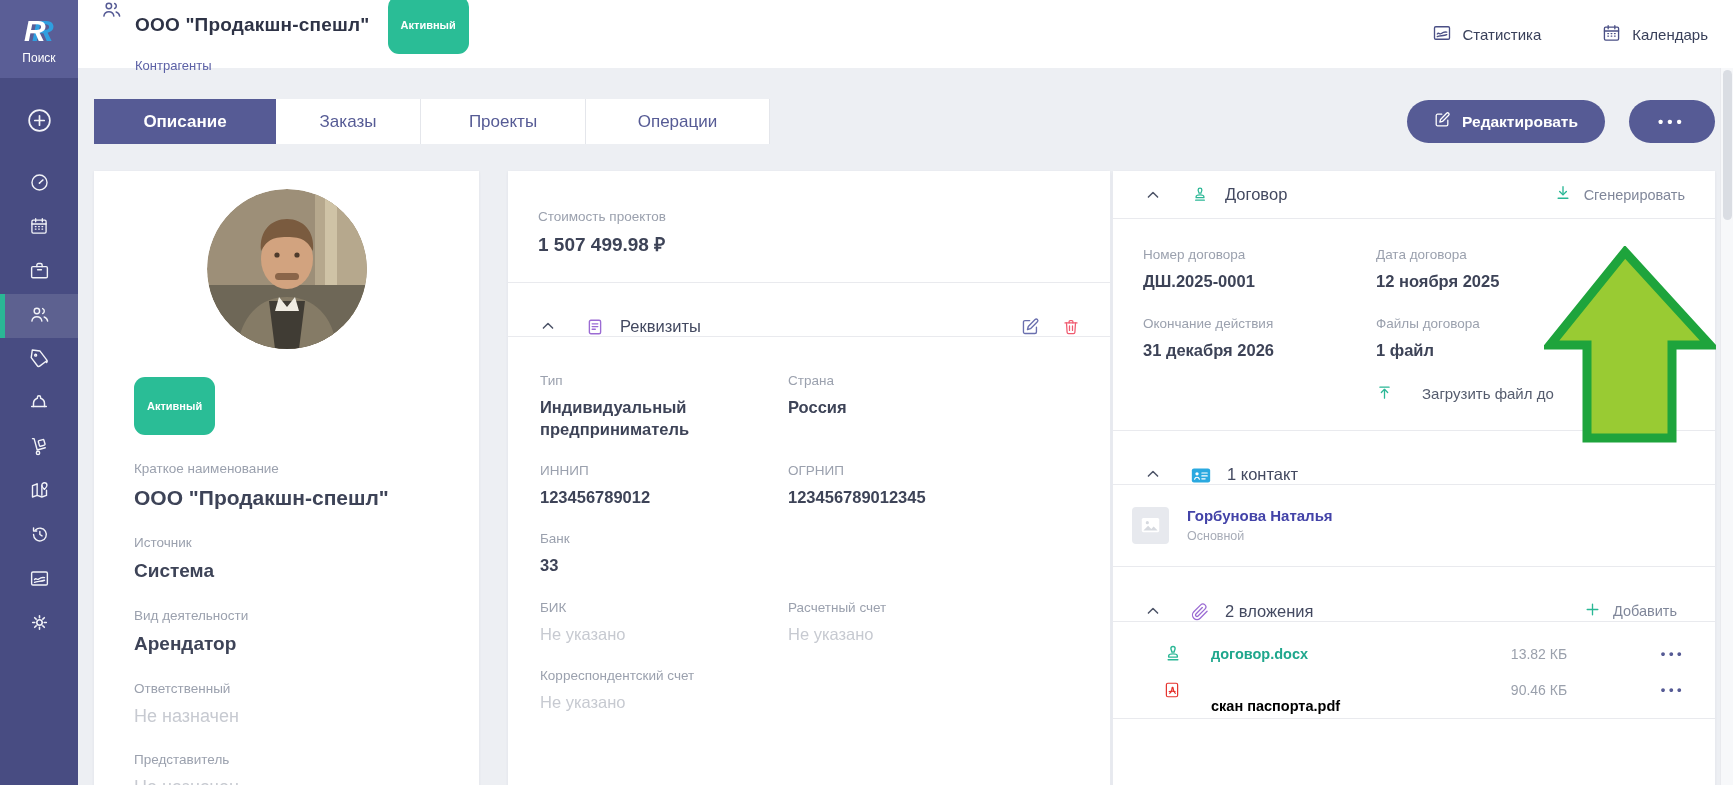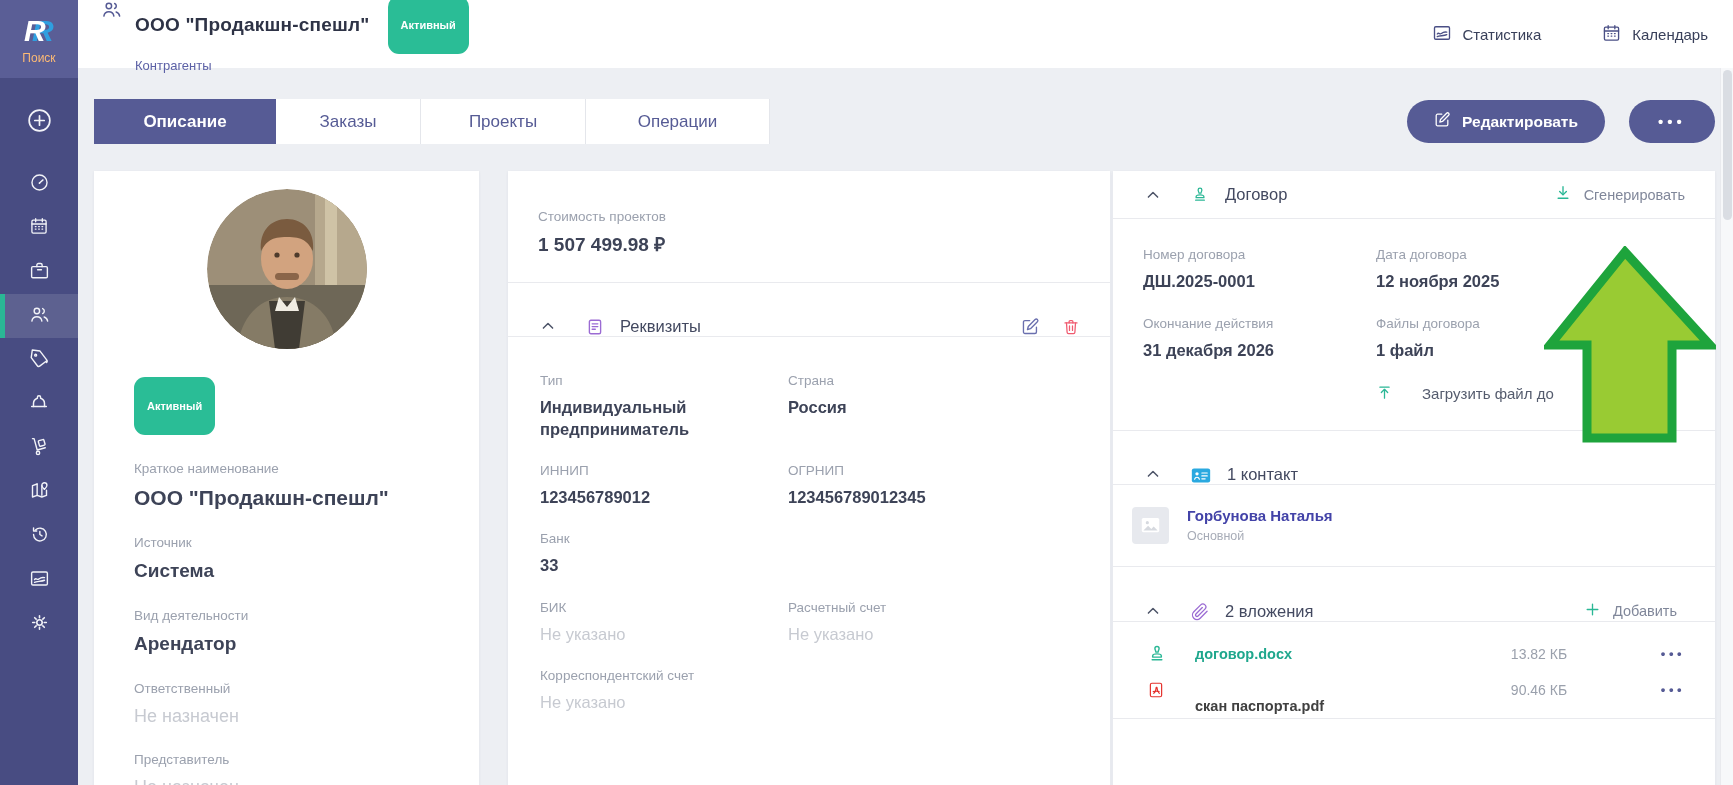--- a/index.html
+++ b/index.html
@@ -6,21 +6,21 @@
   html,body { width:1733px; height:785px; overflow:hidden; background:#edeff3;
               font-family:"Liberation Sans", sans-serif; }
   .app { position:relative; width:1733px; height:785px; background:#edeff3; }
 
   
   .sidebar { position:absolute; left:0; top:0; bottom:0; width:78px; background:#484c82; z-index:5; }
   .logo-tile { width:78px; height:78px; background:#5a5e96; display:flex; flex-direction:column;
                align-items:center; justify-content:center; gap:4px; }
   .logo-mark { position:relative; width:40px; height:34px; }
   .logo-mark svg { display:block; }
-  .logo-label { color:#fdba74; font-size:12px; }
+  .logo-label { color:#ffffff; font-size:12px; }
   .nav { display:flex; flex-direction:column; align-items:stretch; margin-top:22px; }
   .nav-item { height:44px; display:flex; align-items:center; justify-content:center;
               color:#eef0f6; position:relative; cursor:pointer; }
   .nav-item.first { margin-bottom:18px; }
   .nav-item.active { background:#5d6190; }
   .nav-item.active::before { content:""; position:absolute; left:0; top:0; bottom:0; width:5px; background:#2ab795; }
   .nav-item svg { stroke:#f2f3f8; }
 
   
   .topbar { position:absolute; left:78px; top:0; right:0; height:68px; background:#fff;
@@ -94,26 +94,26 @@
   .contract-grid { padding:28px 0 0 30px; display:grid; grid-template-columns:233px 1fr; }
   .upload-link { display:flex; align-items:center; gap:29px; cursor:pointer; margin-top:4px; }
   .upload-link span { font-size:15px; color:#555c6e; }
 
   .contact-row { display:flex; align-items:center; gap:18px; padding:22px 19px; border-bottom:1px solid #e9eaee; }
   .thumb { width:37px; height:37px; border-radius:4px; background:#e7e9ee; display:flex;
            align-items:center; justify-content:center; }
   .contact-name { font-size:15px; font-weight:bold; color:#4343a8; cursor:pointer; }
   .contact-role { font-size:12.5px; color:#a7acb7; margin-top:5px; }
 
-  .files { padding:14px 0 10px 0; border-bottom:1px solid #e9eaee; }
+  .files { padding:14px 0 10px 16px; border-bottom:1px solid #e9eaee; }
   .file-row { display:flex; align-items:center; height:36px; padding:0 30px 0 34px; }
   .file-ico { width:26px; display:flex; margin-right:22px; }
   .file-name { font-size:14.5px; font-weight:bold; cursor:pointer; }
   .file-name.teal { color:#1fa78d; }
-  .file-name.navy { color:#404040;margin-top:33px; }
+  .file-name.navy { color:#000000;margin-top:33px; }
   .file-size { margin-left:auto; font-size:14px; color:#9aa0ac; width:150px; }
   .row-dots { color:#565b95; font-size:13px; letter-spacing:3.5px; font-weight:bold; cursor:pointer;
               background:none; border:none; }
 
   
   .teal-ic svg { stroke:#2ab795; }
 
   
   .annot-arrow { position:absolute; left:1544px; top:246px; z-index:20; pointer-events:none; }
 

